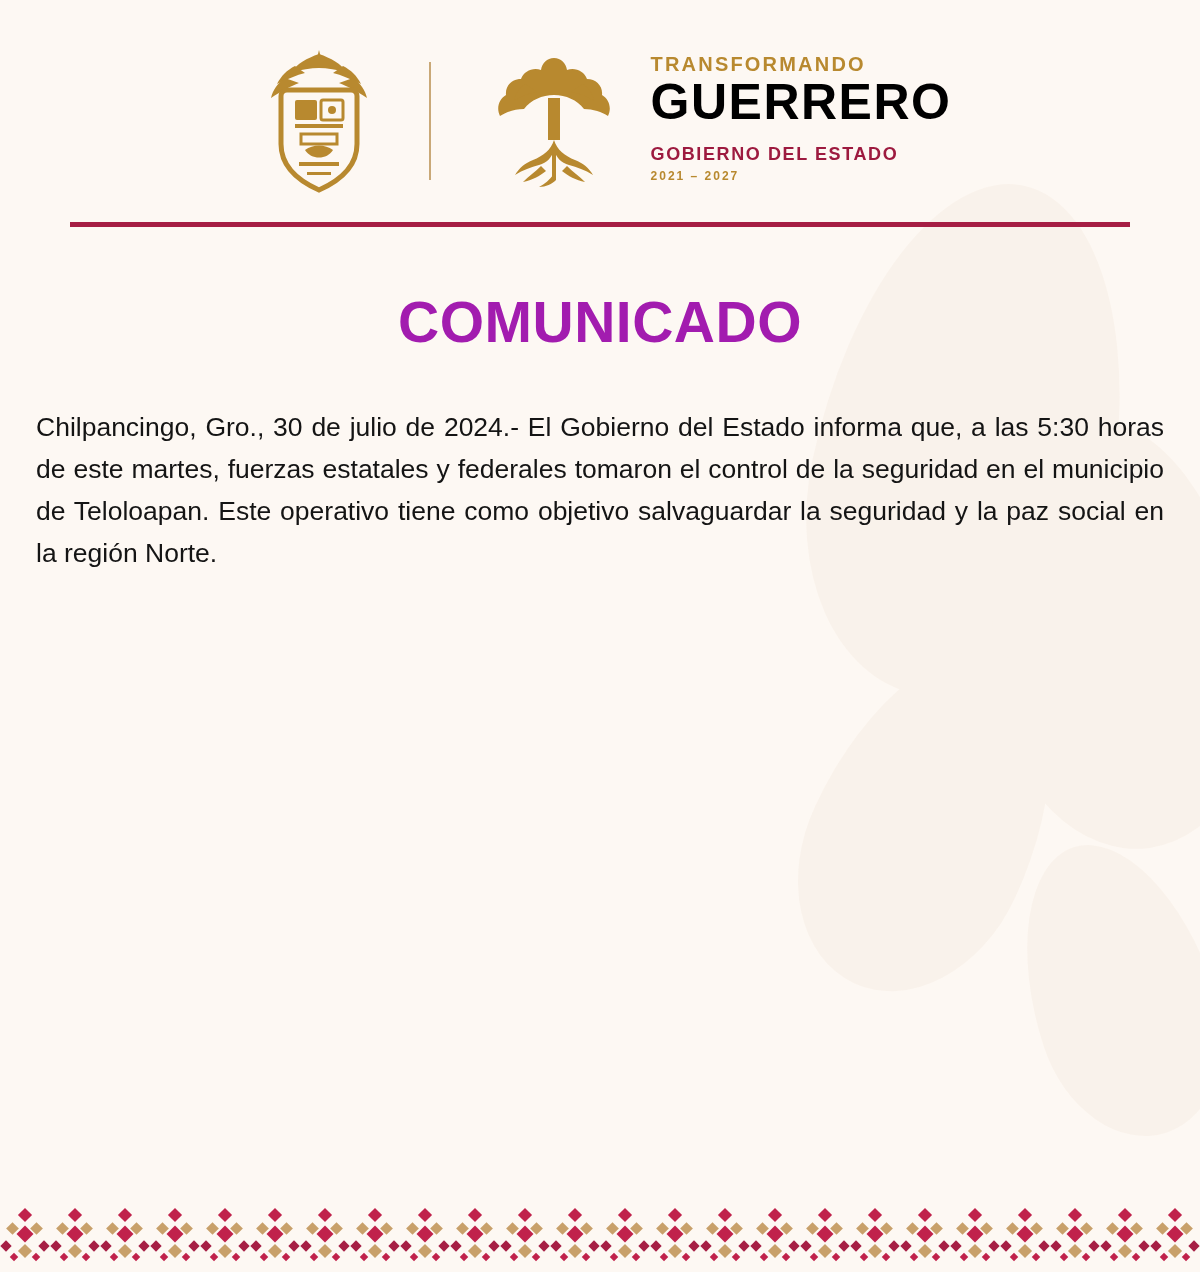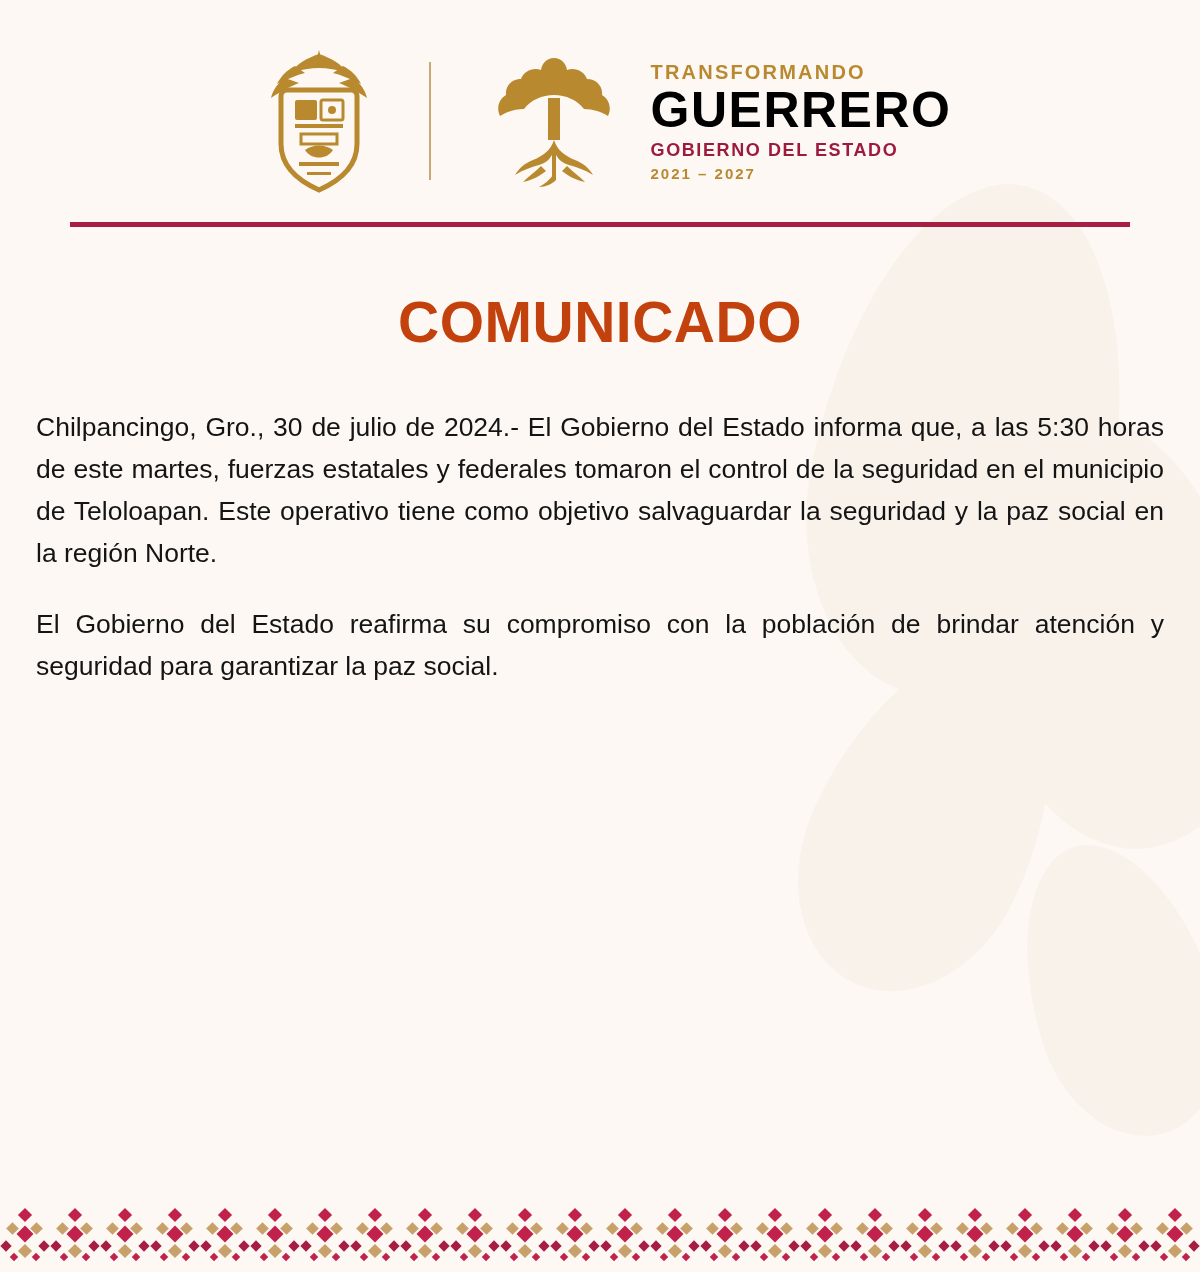--- a/index.html
+++ b/index.html
@@ -58,21 +58,20 @@
   }
   .crest svg { display: block; }
   .divider-vert {
     width: 2px;
     height: 118px;
     background: #c9a877;
     margin: 0 48px 0 40px;
   }
   .brand {
     display: flex;
-    align-items: center;
     gap: 22px;
   }
   .tree {
     width: 150px;
     height: 135px;
   }
   .brand-text {
     display: flex;
     flex-direction: column;
     align-items: flex-start;
@@ -91,41 +90,42 @@
     font-weight: bold;
     color: #000000;
     margin-bottom: 6px;
   }
   .brand-text .t3 {
     font-size: 18px;
     letter-spacing: 1.6px;
     font-weight: bold;
     color: #9d1a3f;
     margin-bottom: 7px;
+    margin-top: 12px;
   }
   .brand-text .t4 {
-    font-size: 15px;
+    font-size: 12px;
     letter-spacing: 2px;
     font-weight: bold;
     color: #b8892f;
   }
 
   .rule {
     margin: 26px 70px 0 70px;
     height: 5px;
     background: #a61e44;
   }
 
   
   h1.doc-title {
     text-align: center;
     font-size: 57px;
     font-weight: bold;
     letter-spacing: 0.5px;
-    color: #c2410c;
+    color: #a21caf;
     margin: 62px 0 0 0;
   }
 
   
   .content {
     margin: 52px 36px 0 36px;
     width: 1128px;
   }
   .content p {
     font-size: 26.5px;
@@ -243,21 +243,20 @@
     </div>
 
   </header>
 
   <div class="rule"></div>
 
   <h1 class="doc-title">COMUNICADO</h1>
 
   <section class="content">
     <p>Chilpancingo, Gro., 30 de julio de 2024.- El Gobierno del Estado informa que, a las 5:30 horas de este martes, fuerzas estatales y federales tomaron el control de la seguridad en el municipio de Teloloapan. Este operativo tiene como objetivo salvaguardar la seguridad y la paz social en la región Norte.</p>
-    <p>El Gobierno del Estado reafirma su compromiso con la población de brindar atención y seguridad para garantizar la paz social.</p>
   </section>
 
   <div class="footer-band">
     <div class="band-strip" id="band-strip">
         <div class="motif">
           <i class="m-a"></i>
           <i class="m-b"></i>
           <i class="m-c"></i>
           <i class="m-d"></i>
           <i class="m-e"></i>

